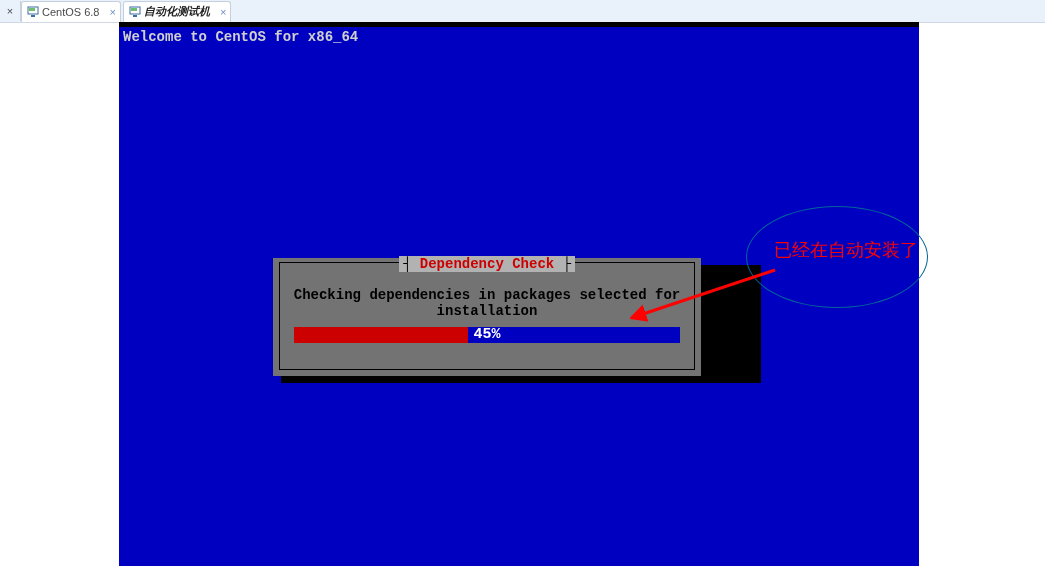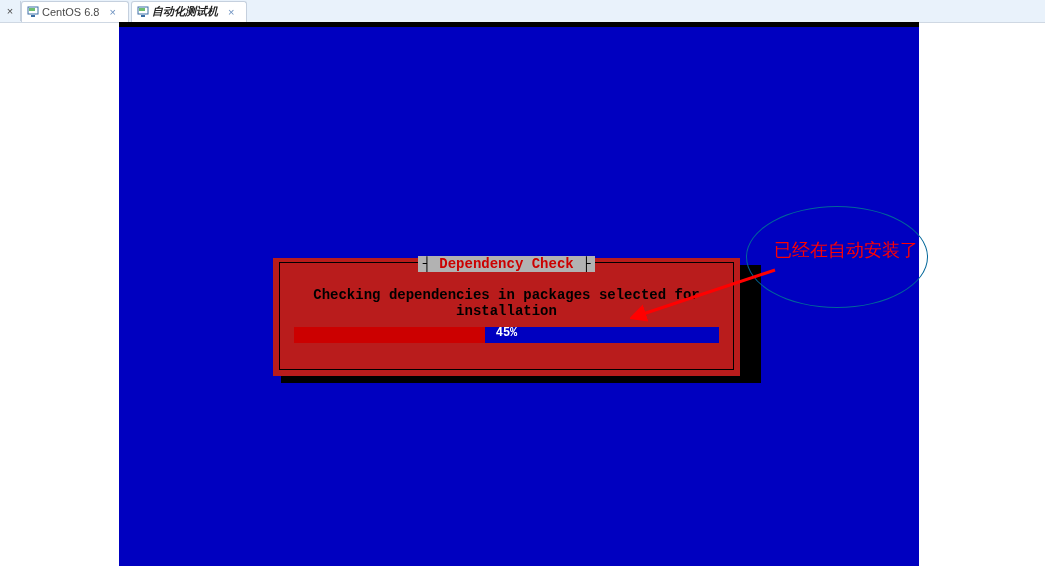--- a/index.html
+++ b/index.html
@@ -18,21 +18,21 @@
     background: #e9f2fb;
     border-bottom: 1px solid #cfd8e3;
     font-size: 11px;
     color: #4a4a4a;
     user-select: none;
   }
   .tab {
     display: flex;
     align-items: center;
     height: 20px;
-    padding: 0 12px 0 4px;
+    padding: 0 4px 0 4px;
     margin-right: 2px;
     background: #ffffff;
     border: 1px solid #c5d0de;
     border-bottom: none;
     border-top-left-radius: 3px;
     border-top-right-radius: 3px;
   }
   .tab-lead {
     width: 20px;
     border-right: 1px solid #c5d0de;
@@ -81,23 +81,23 @@
     top: 238px;
     left: 162px;
     width: 480px;
     height: 118px;
     background: #000000;
   }
   .dialog {
     position: absolute;
     top: 231px;
     left: 154px;
-    width: 467px;
+    width: 428px;
     height: 118px;
-    background: #b91c1c;
+    background: #737373;
     font-family: "Courier New", monospace;
   }
   .dialog-inner {
     position: absolute;
     top: 4px;
     left: 6px;
     right: 6px;
     bottom: 6px;
     border: 1px solid #000000;
   }
@@ -140,21 +140,21 @@
     background: #cc0000;
   }
   .progress-label {
     position: absolute;
     top: 63px;
     left: 0;
     right: 0;
     text-align: center;
     color: #ffffff;
     font-weight: bold;
-    font-size: 12px;
+    font-size: 15px;
   }
   
   .annotation-ellipse {
     position: absolute;
     top: 206px;
     left: 746px;
     width: 180px;
     height: 100px;
     border: 1px solid #006699;
     border-radius: 50%;
@@ -202,20 +202,21 @@
       <rect x="5" y="10" width="4" height="2" fill="#3a6ea5"></rect>
       <rect x="3" y="3" width="6" height="3" fill="#6fbf6f"></rect>
     </svg>
     <span class="tab-label" style="font-weight:bold;color:#222;font-style:italic;">自动化测试机</span>
     <span class="close-x">×</span>
   </div>
 </div>
 
 <div class="console-frame">
   <div class="blue-screen">
+    <div class="welcome">Welcome to CentOS for x86_64</div>
 
     <div class="dialog-shadow"></div>
     <div class="dialog">
       <div class="dialog-inner">
         <div class="dialog-title-wrap">
           <span class="dialog-title">
             <span class="bracket">┤ </span><span>Dependency Check</span><span class="bracket"> ├</span>
           </span>
         </div>
         <div class="dialog-msg">Checking dependencies in packages selected for installation</div>

